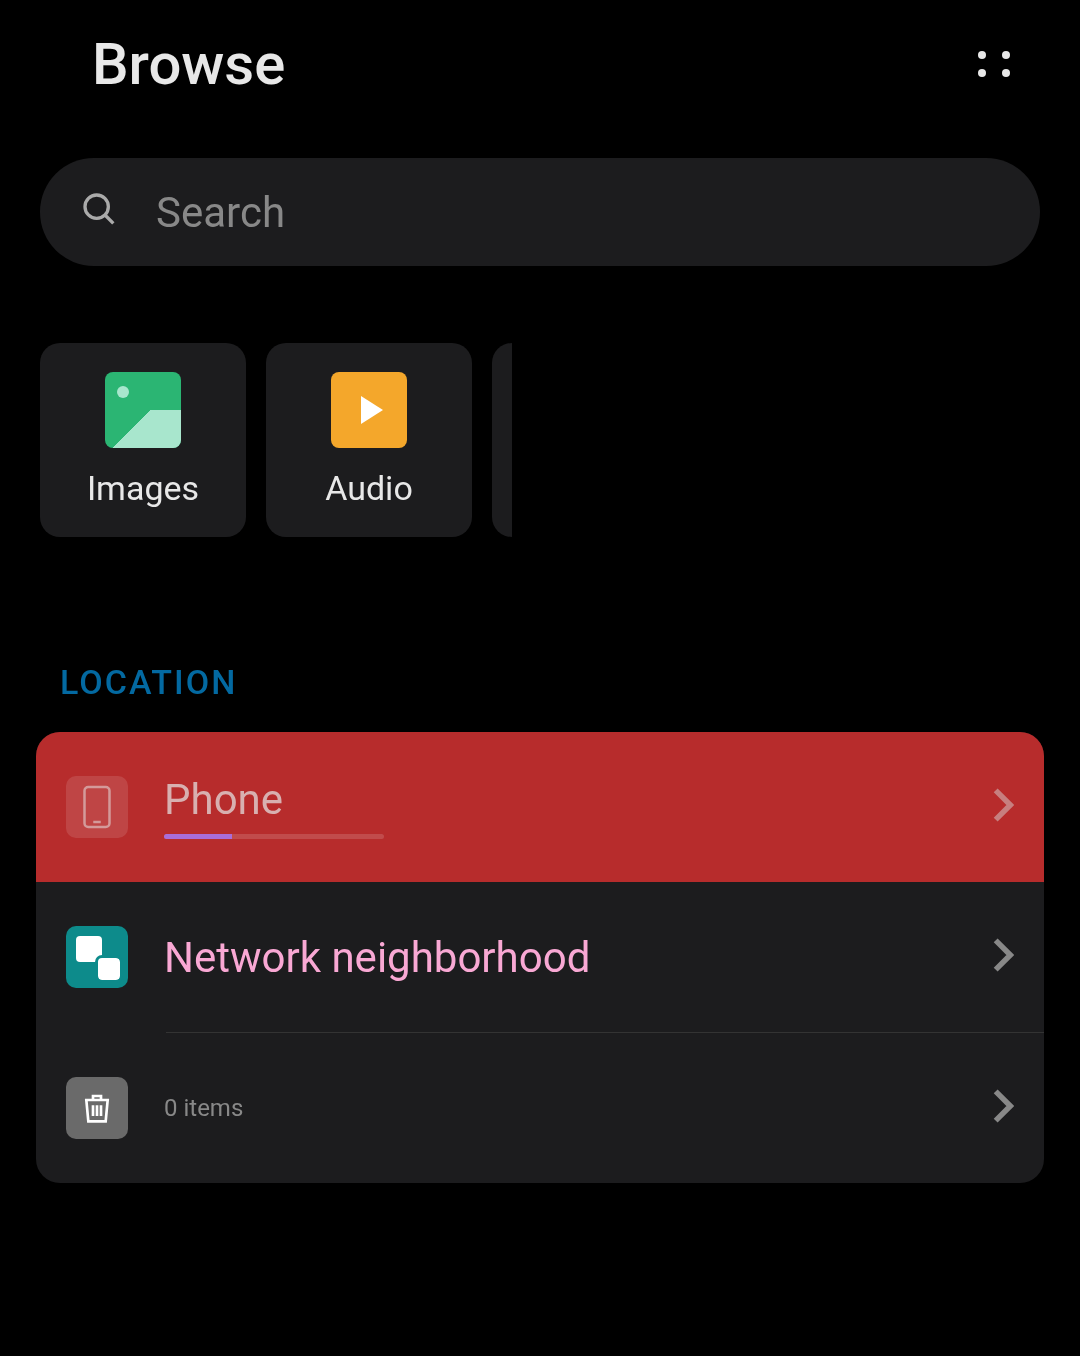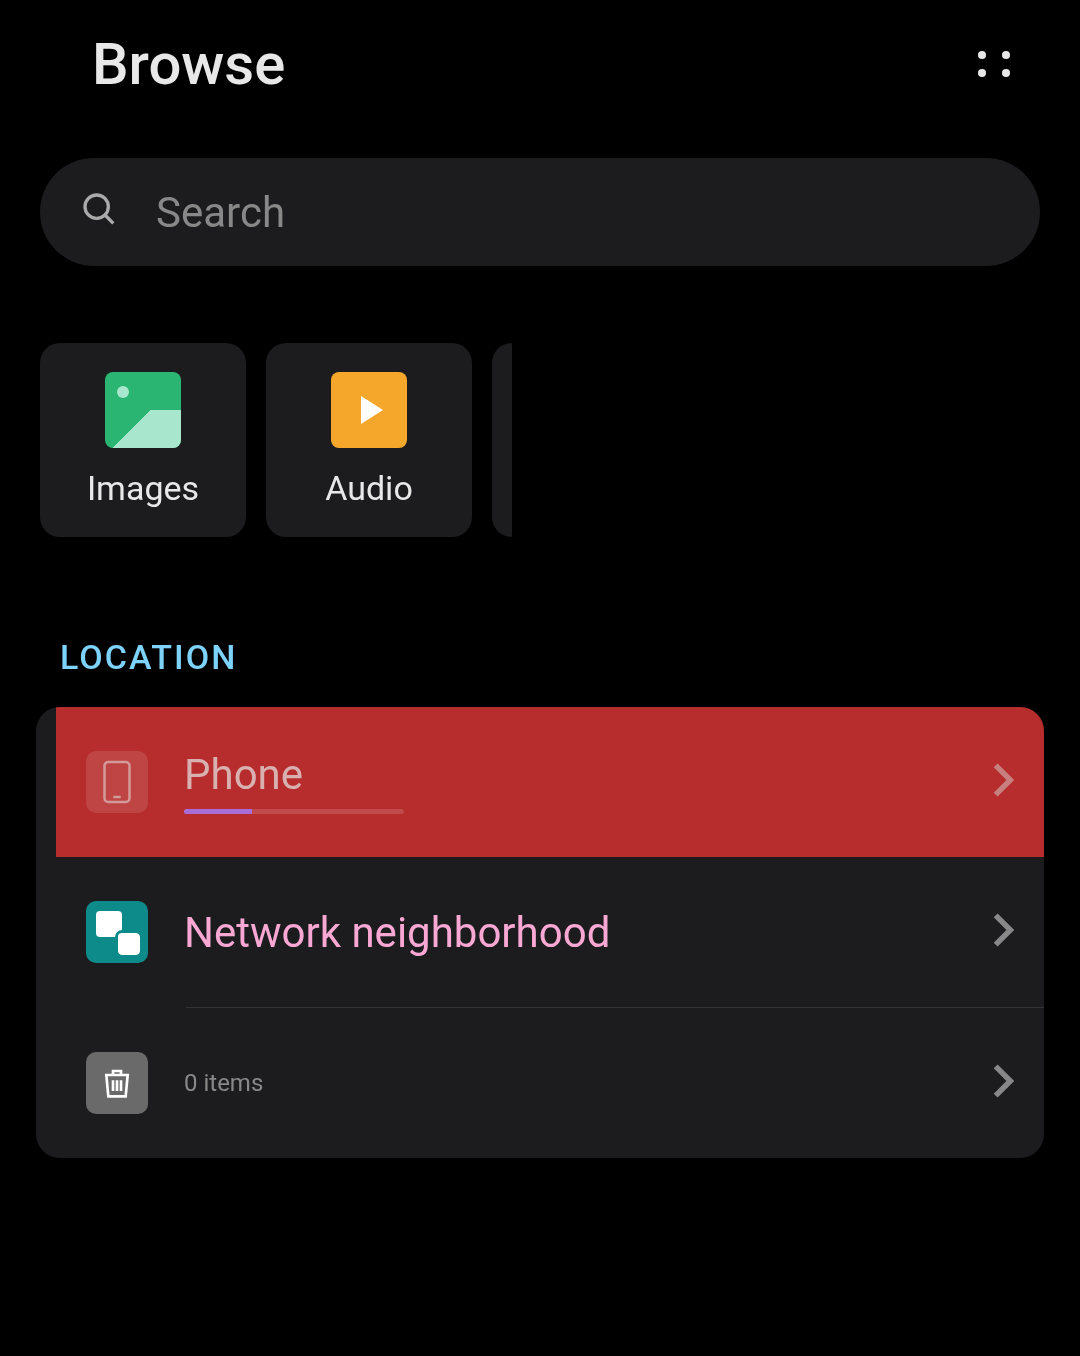--- a/index.html
+++ b/index.html
@@ -155,32 +155,32 @@
     }
     .audio-icon::after {
       content: "";
       position: absolute;
       width: 6px; height: 32px;
       background: #fff;
       top: 10px; left: 40px;
       border-radius: 3px;
     }
     .section-header {
-      color: #7dd3fc;
+      color: #0369a1;
       font-size: 34px;
       font-weight: 500;
       letter-spacing: 2px;
       padding: 100px 60px 30px 60px;
+      margin-top: 25px;
     }
     .location-list {
       margin: 0 36px;
       background: #1c1c1e;
       border-radius: 24px;
       overflow: hidden;
-      padding-left: 20px;
     }
     .location-item {
       display: flex;
       align-items: center;
       padding: 36px 30px;
       gap: 36px;
       min-height: 150px;
     }
     .location-item.highlight {
       background: #b72c2c;

